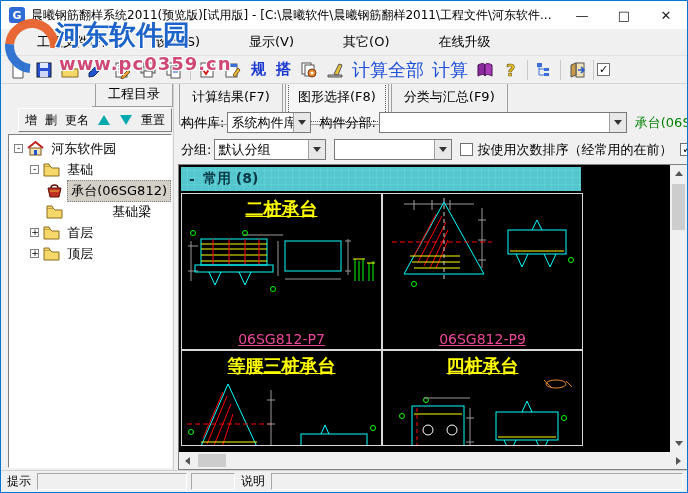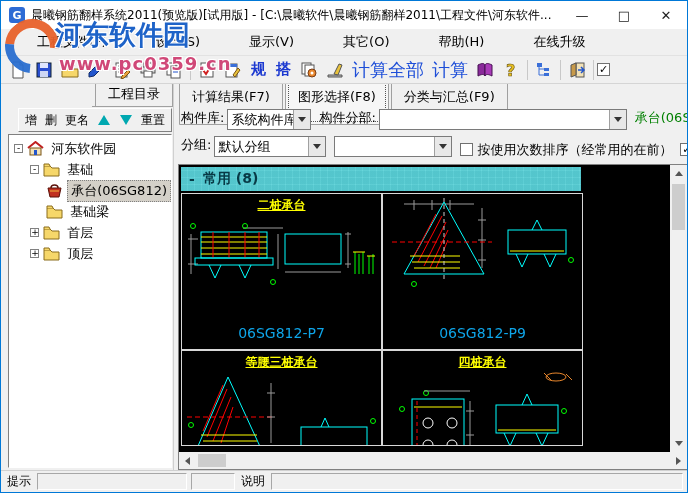--- a/index.html
+++ b/index.html
@@ -55,21 +55,21 @@
   .tree-label.selected { background:#d4d0c8; border:1px dotted #808080; }
 
   .splitter { width:4px; background:#f0f0f0; border-left:1px solid #d0d0d0; flex:0 0 auto;}
 
   
   .right-panel { flex:1 1 auto; display:flex; flex-direction:column; overflow:hidden; background:#f0f0f0;}
   .rp-tabs { height:25px; display:flex; align-items:center; padding-left:2px; flex:0 0 auto; }
   .rp-tab { font-size:13px; padding:18px 12px; background:#f0f0f0; border:1px solid #a0a0a0;
             border-radius:3px 3px 0 0; margin-right:2px; white-space:nowrap;}
   .rp-tab.active { background:#f6f6f6; outline:1px dotted #555; outline-offset:-4px; }
-  .filter-row { height:27px; display:flex; padding:0 4px; font-size:13px; flex:0 0 auto; white-space:nowrap; overflow:hidden;}
+  .filter-row { height:27px; display:flex; align-items:center; padding:0 4px; font-size:13px; flex:0 0 auto; white-space:nowrap; overflow:hidden;}
   .flabel { margin-right:3px; flex:0 0 auto;}
   .combo { height:21px; background:#fff; border:1px solid #7a7a7a; display:flex; align-items:center; flex:0 0 auto; margin-right:8px;}
   .combo-val { flex:1 1 auto; font-size:13px; padding:0 3px; overflow:hidden; white-space:nowrap;}
   .combo-btn { width:17px; height:100%; background:#e8e8e8; border-left:1px solid #a0a0a0;
                display:flex; align-items:center; justify-content:center; flex:0 0 auto;}
   .tri-down { width:0; height:0; border-left:4px solid transparent; border-right:4px solid transparent; border-top:5px solid #333; }
   .green-comp { color:#008000; font-size:13px; flex:0 0 auto; overflow:hidden; }
 
   
   .gallery-wrap { flex:1 1 auto; display:flex; flex-direction:column; border:1px solid #808080;
@@ -79,22 +79,22 @@
   .group-header { margin:2px; width:400px; height:24px; display:flex; align-items:center;
       background:repeating-linear-gradient(0deg,#aee9ec 0 6px,#c2f2f4 6px 7px),
                  repeating-linear-gradient(90deg,#aee9ec 0 6px,#c2f2f4 6px 7px);
       background-blend-mode:multiply; background-color:#b4edef; color:#083a46; font-weight:bold; font-size:14px;}
   .group-collapse { width:22px; text-align:center; font-weight:bold; }
   .grid { width:404px; margin-left:2px; }
   .grid-row { display:flex; }
   .cell { width:201px; border:1px solid #d8d8d8; display:flex; flex-direction:column; align-items:center; overflow:hidden; background:#000;}
   .cell.r1 { height:157px; }
   .cell.r2 { height:96px; }
-  .cell-title { color:#ffff00; font-size:12px; font-weight:bold; text-decoration:underline; padding-top:3px; flex:0 0 auto;}
-  .cell-code { color:#0ea5e9; font-size:14px; padding-bottom:8px; flex:0 0 auto;}
+  .cell-title { color:#ffff00; font-size:18px; font-weight:bold; text-decoration:underline; padding-top:3px; flex:0 0 auto;}
+  .cell-code { color:#ec4899; font-size:14px; text-decoration:underline; padding-bottom:2px; flex:0 0 auto;}
   .cell svg { flex:1 1 auto; }
 
   
   .vscroll { width:17px; flex:0 0 auto; background:#f0f0f0; display:flex; flex-direction:column; align-items:center;}
   .hscroll { height:17px; flex:0 0 auto; background:#f0f0f0; display:flex; align-items:center;}
   .sc-btn { width:17px; height:17px; background:#f0f0f0; display:flex; align-items:center; justify-content:center; flex:0 0 auto;}
   .v-thumb { width:13px; height:46px; background:#cdcdcd; margin-top:2px;}
   .h-thumb { width:28px; height:13px; background:#cdcdcd; margin-left:2px;}
   .tri-u { width:0;height:0;border-left:4px solid transparent;border-right:4px solid transparent;border-bottom:5px solid #555;}
   .tri-d { width:0;height:0;border-left:4px solid transparent;border-right:4px solid transparent;border-top:5px solid #555;}
@@ -129,21 +129,20 @@
     <div class="win-btn">—</div>
     <div class="win-btn">□</div>
     <div class="win-btn">✕</div>
   </div>
 
   <div class="menubar">
     <div class="menu-item">工程文件(F)</div>
     <div class="menu-item">设置(S)</div>
     <div class="menu-item">显示(V)</div>
     <div class="menu-item">其它(O)</div>
-    <div class="menu-item">帮助(H)</div>
     <div class="menu-item">在线升级</div>
   </div>
 
   <div class="toolbar">
     <div class="tb-btn">
       <svg width="18" height="18">
           <path d="M4 1h7l3 3v13H4z" fill="#fff" stroke="#555"></path>
           <path d="M11 1v3h3" fill="none" stroke="#555"></path>
         </svg>
     </div>
@@ -287,21 +286,21 @@
           <span class="tree-label">基础</span>
         </div>
         <div class="tree-row" style="padding-left:37px;">
           <svg class="t-icon" viewBox="0 0 17 15">
               <path d="M2 5h13l-2 9H4z" fill="#c03020" stroke="#5a1008"></path>
               <path d="M5 5c0-4 7-4 7 0" fill="none" stroke="#5a1008" stroke-width="1.5"></path>
               <path d="M4 8h9" stroke="#f2b83c"></path>
             </svg>
           <span class="tree-label selected">承台(06SG812)</span>
         </div>
-        <div class="tree-row" style="padding-left:37px;">
+        <div class="tree-row" style="padding-left:37px;gap:42px;">
           <svg class="t-icon" viewBox="0 0 17 15">
               <path d="M1 4h6l2 2h7v8H1z" fill="#f6d76a" stroke="#8a6d1d"></path>
               <path d="M1 4V2h5l1 2" fill="#f6d76a" stroke="#8a6d1d"></path>
             </svg>
           <span class="tree-label">基础梁</span>
         </div>
         <div class="tree-row" style="padding-left:21px;">
           <div class="expander">+</div>
           <svg class="t-icon" viewBox="0 0 17 15">
               <path d="M1 4h6l2 2h7v8H1z" fill="#f6d76a" stroke="#8a6d1d"></path>

